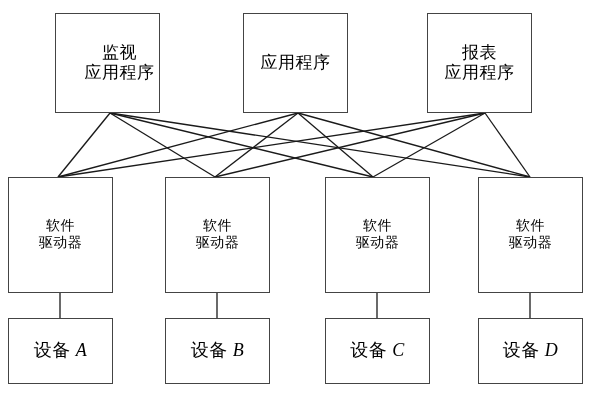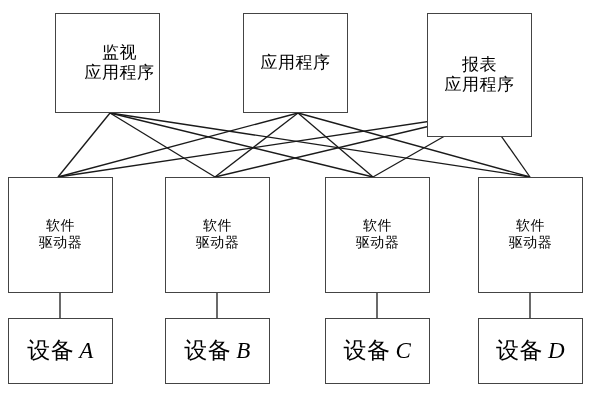--- a/index.html
+++ b/index.html
@@ -46,21 +46,21 @@
   }
   .app-node {
     font-size: 17px;
     letter-spacing: 0.5px;
   }
   .driver-node {
     font-size: 14px;
     letter-spacing: 0.5px;
   }
   .device-node {
-    font-size: 23px;
+    font-size: 18px;
     letter-spacing: 0.5px;
   }
   .device-node .line {
     display: inline-flex;
     align-items: baseline;
     gap: 5px;
   }
   .dev-tag {
     font-style: italic;
     font-family: "Liberation Serif", "DejaVu Serif", serif;
@@ -89,21 +89,21 @@
       <line x1="530" y1="293" x2="530" y2="318" stroke="#1a1a1a" stroke-width="1.3"></line>
     </svg>
   <div id="nodes-host">
       <div class="node app-node" style="left: 55px; top: 13px; width: 105px; height: 100px; border-color: rgb(68, 68, 68); padding-left: 24px;">
         <span class="line">监视</span>
         <span class="line">应用程序</span>
       </div>
       <div class="node app-node" style="left: 243px; top: 13px; width: 105px; height: 100px; border-color: rgb(68, 68, 68);">
         <span class="line">应用程序</span>
       </div>
-      <div class="node app-node" style="left: 427px; top: 13px; width: 105px; height: 124px; border-color: rgb(68, 68, 68);">
+      <div class="node app-node" style="left: 427px; top: 13px; width: 105px; height: 100px; border-color: rgb(68, 68, 68);">
         <span class="line">报表</span>
         <span class="line">应用程序</span>
       </div>
       <div class="node driver-node" style="left: 8px; top: 177px; width: 105px; height: 116px; border-color: rgb(68, 68, 68);">
         <span class="line">软件</span>
         <span class="line">驱动器</span>
       </div>
       <div class="node driver-node" style="left: 165px; top: 177px; width: 105px; height: 116px; border-color: rgb(68, 68, 68);">
         <span class="line">软件</span>
         <span class="line">驱动器</span>

